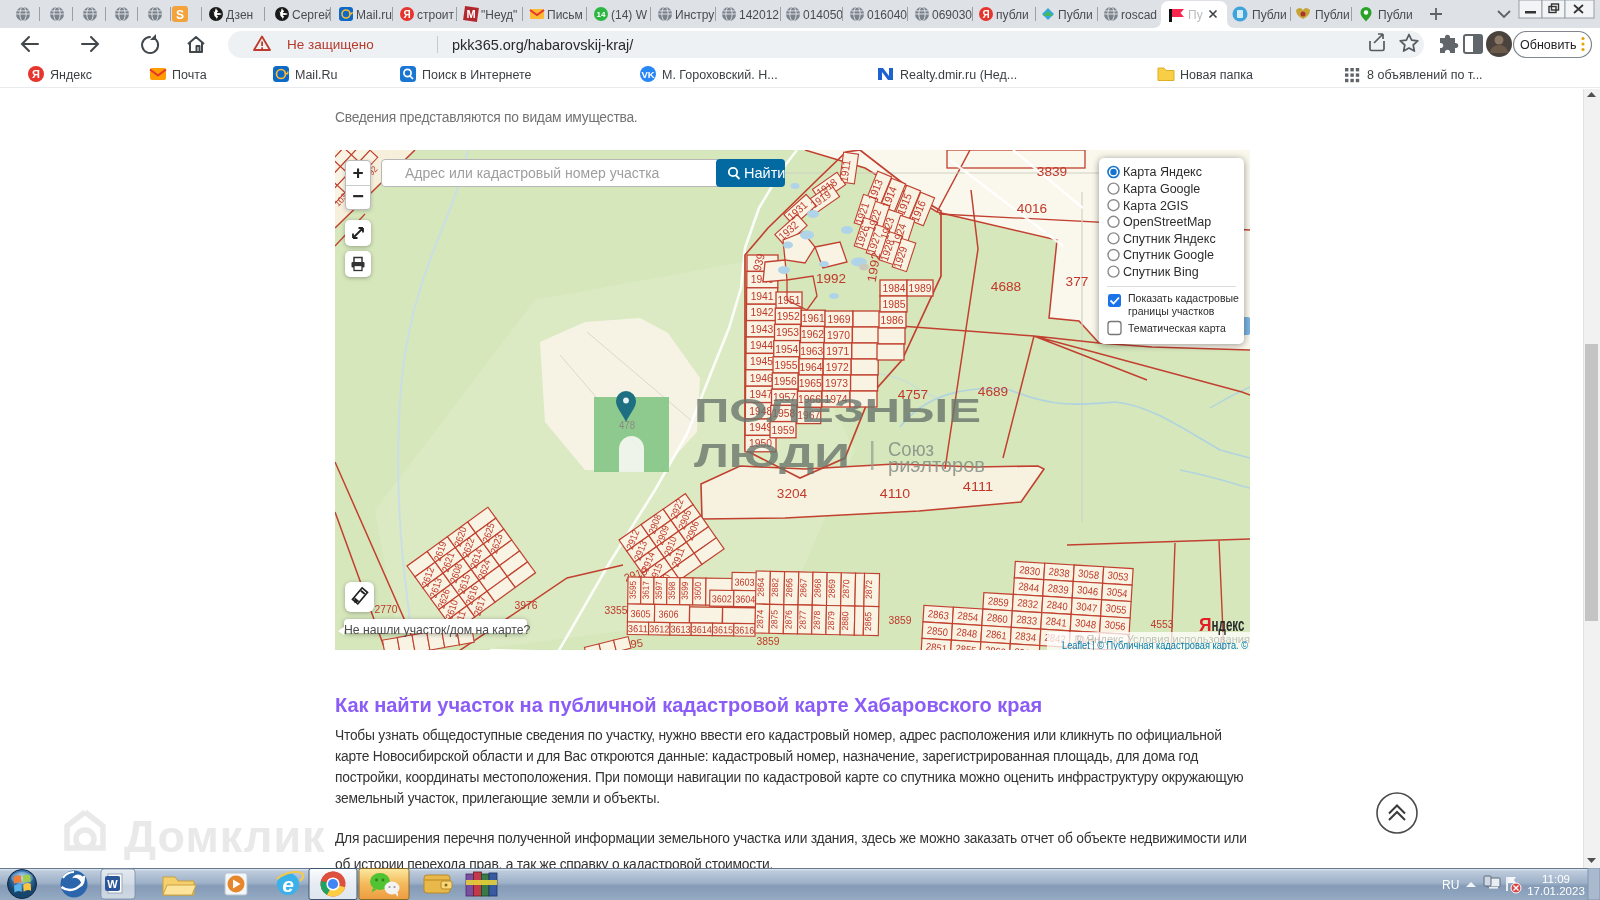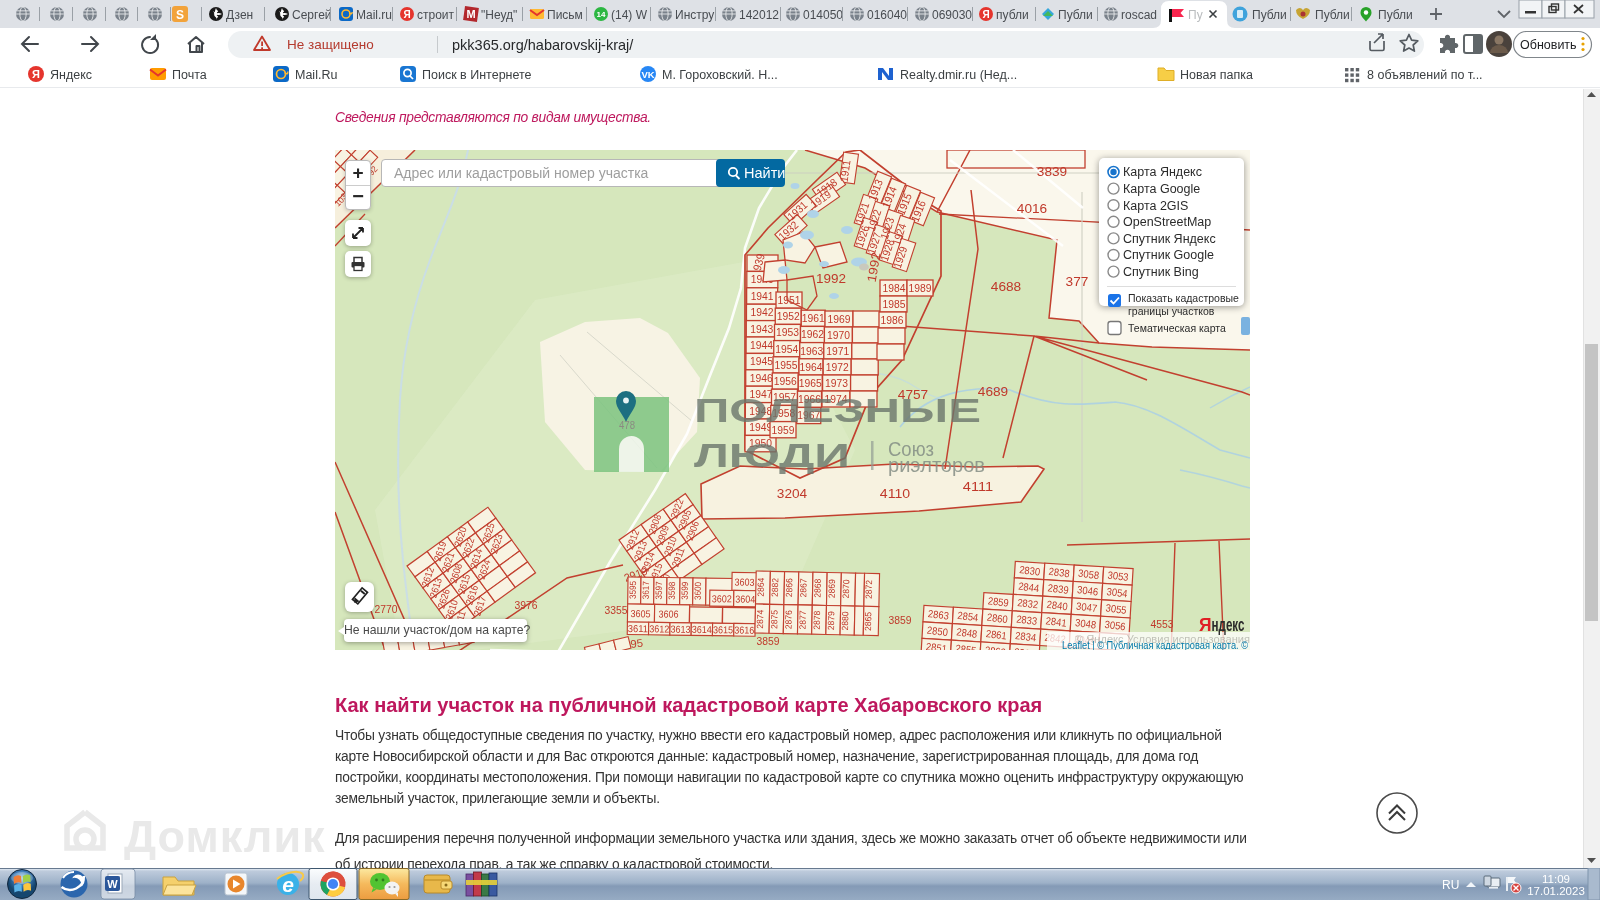--- a/index.html
+++ b/index.html
@@ -205,21 +205,21 @@
     <rect x="1350.4" y="8" width="3.4" height="3.4" fill="#5f6368"></rect>
     <rect x="1355.8" y="8" width="3.4" height="3.4" fill="#5f6368"></rect>
     <rect x="1345" y="13.4" width="3.4" height="3.4" fill="#5f6368"></rect>
     <rect x="1350.4" y="13.4" width="3.4" height="3.4" fill="#5f6368"></rect>
     <rect x="1355.8" y="13.4" width="3.4" height="3.4" fill="#5f6368"></rect>
     <rect x="1345" y="18.8" width="3.4" height="3.4" fill="#5f6368"></rect>
     <rect x="1350.4" y="18.8" width="3.4" height="3.4" fill="#5f6368"></rect>
     <rect x="1355.8" y="18.8" width="3.4" height="3.4" fill="#5f6368"></rect>
     <text x="1367" y="18.5" font-size="12.5" fill="#3c4043">8 объявлений по т...</text>
   </svg>
-<div class="abs" style="left:335px;top:110px;font-size:13.8px;letter-spacing:-0.25px;font-style:italic;color:#be185d">Сведения представляются по видам имущества.</div>
+<div class="abs" style="left:335px;top:110px;font-size:13.8px;letter-spacing:-0.25px;color:#737373">Сведения представляются по видам имущества.</div>
 <div class="abs" style="left:335px;top:150px;width:915px;height:500px;overflow:hidden">
     <svg width="915" height="500" viewBox="0 0 915 500" font-family="Liberation Sans, sans-serif" style="position:absolute;left:0;top:0">
       <rect width="915" height="500" fill="#d6e7bc"></rect>
       <polygon points="40,360 200,150 420,110 520,300 450,460 140,500 60,470" fill="#ddebc6" opacity="0.7"></polygon>
       <path d="M133,0 C125,40 110,70 95,110 C80,150 68,200 65,250 C62,300 63,360 68,410 C72,450 76,475 78,500" fill="none" stroke="#c9dde9" stroke-width="2" opacity="0.9"></path>
       <polygon points="470,0 530,18 602,62 722,90 714,168 744,171 764,193 817,197 915,200 915,0" fill="#faf7ec"></polygon>
       <path d="M470,0 L530,18 L602,62 L635,0 M602,62 L722,90 L714,168 L744,171 L764,193 L817,197 L915,200" fill="none" stroke="#c2402f" stroke-width="1.5"></path>
       <path d="M604,64 L915,80" fill="none" stroke="#c2402f" stroke-width="1.3"></path>
       <rect x="612" y="0" width="138" height="18" fill="none" stroke="#c2402f" stroke-width="1.3"></rect>
       <path d="M747,42 L747,372" stroke="#d2d2c6" stroke-width="1.2" fill="none"></path>
@@ -767,31 +767,31 @@
 </div>
 <div class="abs" style="left:10px;top:432px;width:29px;height:30px;background:#fff;border-radius:6px;box-shadow:0 1px 4px rgba(0,0,0,0.3)">
  <svg width="29" height="30">
         <g transform="rotate(40 14 15)">
           <rect x="10.5" y="6" width="7" height="15" fill="none" stroke="#222" stroke-width="1.7"></rect>
           <path d="M10.5,18 h7 l-3.5,4.5 Z" fill="#222"></path>
           <rect x="11.5" y="8" width="5" height="2" fill="#222"></rect>
         </g>
       </svg>
 </div>
-<div class="abs" style="left:9px;top:469px;width:183px;height:23px;background:#fff;border-radius:4px;box-shadow:0 1px 5px rgba(0,0,0,0.35);font-size:12.2px;color:#4a4a4a;line-height:23px;text-align:left;white-space:nowrap">Не нашли участок/дом на карте?</div>
+<div class="abs" style="left:9px;top:469px;width:183px;height:14px;background:#fff;border-radius:4px;box-shadow:0 1px 5px rgba(0,0,0,0.35);font-size:12.2px;color:#4a4a4a;line-height:23px;text-align:left;white-space:nowrap">Не нашли участок/дом на карте?</div>
     <div class="abs" style="left:3px;top:477px;width:0;height:0;border-top:4px solid transparent;border-bottom:4px solid transparent;border-right:6px solid #fff"></div>
-<div class="abs" style="left:46px;top:9px;width:396px;height:28px;background:#fff;border:1px solid #b7b7b7;border-radius:4px;font-size:14px;color:#9e9e9e;line-height:26px;padding-left:12px">Адрес или кадастровый номер участка</div>
+<div class="abs" style="left:46px;top:9px;width:396px;height:28px;background:#fff;border:1px solid #b7b7b7;border-radius:4px;font-size:14px;color:#9e9e9e;line-height:26px;padding-left:23px">Адрес или кадастровый номер участка</div>
 <div class="abs" style="left:381px;top:9px;width:69px;height:28px;background:#0369a1;border-radius:4px">
  <svg width="69" height="28">
         <circle cx="17" cy="13" r="4.2" fill="none" stroke="#fff" stroke-width="1.8"></circle>
         <path d="M20,16.5 l3.5,3.5" stroke="#fff" stroke-width="1.8"></path>
         <text x="28" y="19" font-size="14.5" fill="#fff">Найти</text>
       </svg>
 </div>
-<div class="abs" style="left:764px;top:8px;width:145px;height:148px;background:#fff;border-radius:5px;box-shadow:0 1px 7px rgba(0,0,0,0.4)"><svg width="145" height="186">
+<div class="abs" style="left:764px;top:8px;width:145px;height:186px;background:#fff;border-radius:5px;box-shadow:0 1px 7px rgba(0,0,0,0.4)"><svg width="145" height="186">
         <circle cx="14.5" cy="14" r="5.5" fill="#fff" stroke="#1673cc" stroke-width="1.6"></circle>
         <circle cx="14.5" cy="14" r="3.2" fill="#1673cc"></circle>
         <text x="24" y="18.3" font-size="12.5" fill="#2b2b2b">Карта Яндекс</text>
         <circle cx="14.5" cy="30.6" r="5.5" fill="#fff" stroke="#8a8a8a" stroke-width="1.4"></circle>
         <text x="24" y="34.9" font-size="12.5" fill="#2b2b2b">Карта Google</text>
         <circle cx="14.5" cy="47.2" r="5.5" fill="#fff" stroke="#8a8a8a" stroke-width="1.4"></circle>
         <text x="24" y="51.5" font-size="12.5" fill="#2b2b2b">Карта 2GIS</text>
         <circle cx="14.5" cy="63.8" r="5.5" fill="#fff" stroke="#8a8a8a" stroke-width="1.4"></circle>
         <text x="24" y="68.1" font-size="12.5" fill="#2b2b2b">OpenStreetMap</text>
         <circle cx="14.5" cy="80.4" r="5.5" fill="#fff" stroke="#8a8a8a" stroke-width="1.4"></circle>
@@ -802,21 +802,21 @@
         <text x="24" y="117.9" font-size="12.5" fill="#2b2b2b">Спутник Bing</text>
         <rect x="8" y="128" width="129" height="1" fill="#ddd"></rect>
         <rect x="9" y="136" width="13" height="13" rx="2.5" fill="#1a73e8"></rect>
         <path d="M11.5,142.5 l3,3 l5.5,-6" stroke="#fff" stroke-width="1.8" fill="none"></path>
         <text x="29" y="144" font-size="10.5" fill="#2b2b2b">Показать кадастровые</text>
         <text x="29" y="157" font-size="10.5" fill="#2b2b2b">границы участков</text>
         <rect x="9" y="163.5" width="13" height="13" rx="2.5" fill="#fff" stroke="#777" stroke-width="1.3"></rect>
         <text x="29" y="173.5" font-size="10.5" fill="#2b2b2b">Тематическая карта</text>
       </svg></div>
   </div>
-<div class="abs" style="left:335px;top:694px;font-size:20px;font-weight:bold;color:#be185d">Как найти участок на публичной кадастровой карте Хабаровского края</div>
+<div class="abs" style="left:335px;top:694px;font-size:20px;font-weight:bold;color:#8b5cf6">Как найти участок на публичной кадастровой карте Хабаровского края</div>
 <div class="abs" style="left:335px;top:725px;width:950px;font-size:13.8px;letter-spacing:-0.22px;color:#333;line-height:21px;white-space:nowrap">Чтобы узнать общедоступные сведения по участку, нужно ввести его кадастровый номер, адрес расположения или кликнуть по официальной<br>карте Новосибирской области и для Вас откроются данные: кадастровый номер, назначение, зарегистрированная площадь, для дома год<br>постройки, координаты местоположения. При помощи навигации по кадастровой карте со спутника можно оценить инфраструктуру окружающую<br>земельный участок, прилегающие земли и объекты.</div>
 <div class="abs" style="left:335px;top:826px;width:950px;font-size:13.8px;letter-spacing:-0.22px;color:#333;line-height:26px;white-space:nowrap">Для расширения перечня полученной информации земельного участка или здания, здесь же можно заказать отчет об объекте недвижимости или<br>об истории перехода прав, а так же справку о кадастровой стоимости.</div>
 <svg class="abs" width="46" height="46" style="left:1374px;top:790px">
     <circle cx="23" cy="23" r="20" fill="#fff" stroke="#4a4a4a" stroke-width="1.6"></circle>
     <path d="M15,26 l8,-8 8,8 M15,19.5 l8,-8 8,8" stroke="#3a3a3a" stroke-width="2" fill="none" transform="translate(0,4)"></path>
   </svg>
 <svg class="abs" width="300" height="60" style="left:58px;top:800px" opacity="1">
 <g fill="none" stroke="#e9e9e9" stroke-width="5.5">
       <path d="M27,12 l-18,14 v22 h15 M27,12 l18,14 v22 h-15 M27,30 a9,9 0 0 0 0,18 a9,9 0 0 0 0,-18"></path>
     </g>

